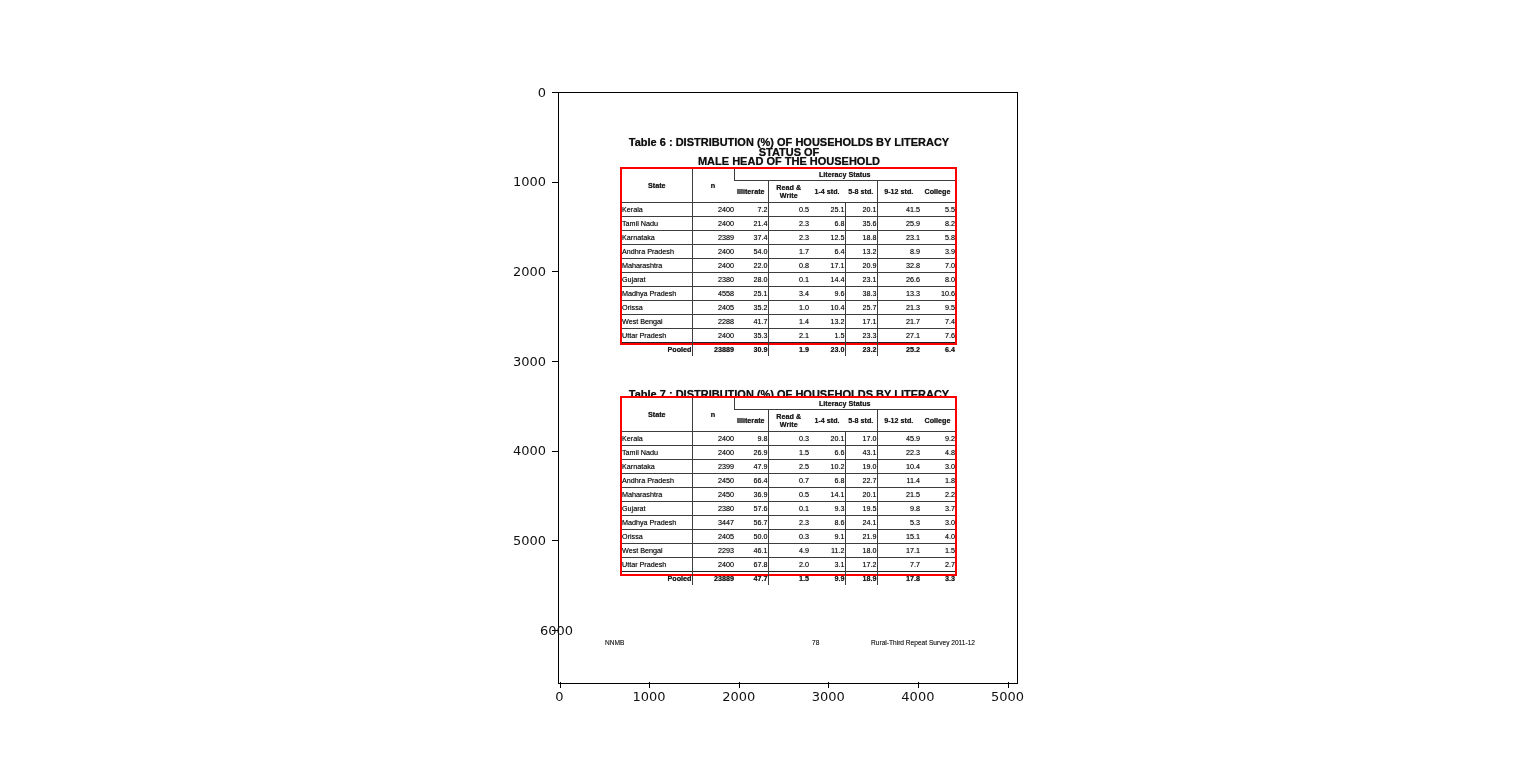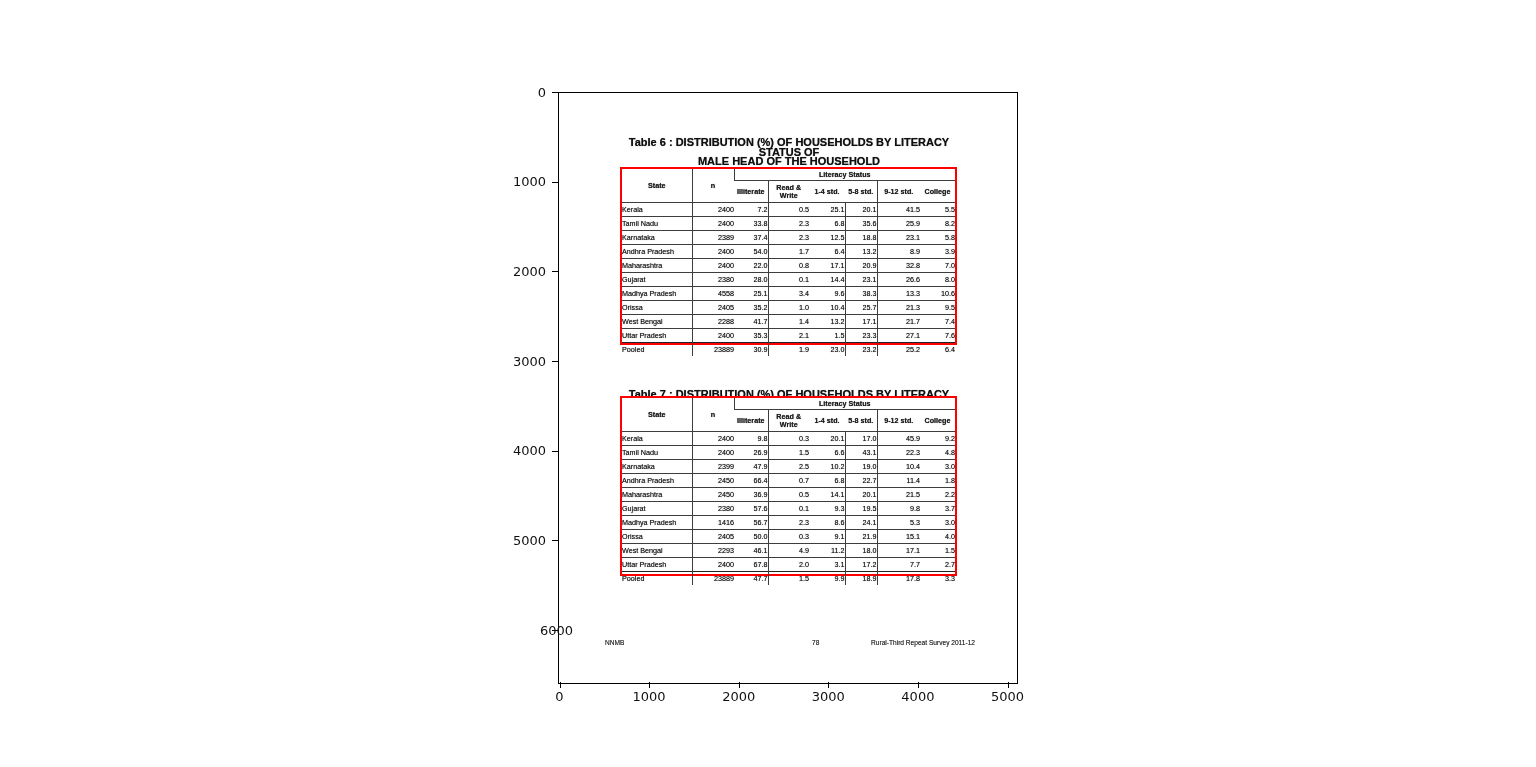--- a/index.html
+++ b/index.html
@@ -20,21 +20,21 @@
   table.littab th,table.littab td{padding:0;margin:0;overflow:hidden;white-space:nowrap;
     font-size:7.2px;line-height:8px;vertical-align:middle;}
   table.littab td{border-top:1px solid #3d3d3d;height:13px;}
   table.littab thead th{font-weight:bold;}
   th.group{border-bottom:1px solid #3d3d3d;border-left:1px solid #3d3d3d;height:11px;font-size:7.2px;}
   tr.colrow th{height:21px;}
   .vr{border-right:1px solid #3d3d3d;}
   .cell-state{text-align:left;padding-left:5px;}
   .cell-num{text-align:right;padding-right:9px;}
   td.cell-n{padding-right:5px;}
-  tr.pooled td{font-weight:normal;border-top:1.6px solid #222;}
+  tr.pooled td{font-weight:bold;border-top:1.6px solid #222;text-align:right;}
   .pg-footer{font-size:6.6px;color:#333;text-shadow:0 0 0.6px rgba(60,60,60,0.8);
     font-family:"Liberation Sans",sans-serif;}
 </style>
 </head>
 <body>
 
 <div id="axes" class="abs"></div>
 <div id="ticks">
     <div class="abs ytick-mark" style="left:552px;top:92.0px;"></div>
     <div class="abs ytick-label" style="left:500px;top:85.5px;">0</div>
@@ -104,21 +104,21 @@
             <td class="cell-num vr">7.2</td>
             <td class="cell-num">0.5</td>
             <td class="cell-num vr">25.1</td>
             <td class="cell-num vr">20.1</td>
             <td class="cell-num">41.5</td>
             <td class="cell-num">5.5</td>
           </tr>
           <tr>
             <td class="cell-state vr">Tamil Nadu</td>
             <td class="cell-num cell-n">2400</td>
-            <td class="cell-num vr">33.8</td>
+            <td class="cell-num vr">21.4</td>
             <td class="cell-num">2.3</td>
             <td class="cell-num vr">6.8</td>
             <td class="cell-num vr">35.6</td>
             <td class="cell-num">25.9</td>
             <td class="cell-num">8.2</td>
           </tr>
           <tr>
             <td class="cell-state vr">Karnataka</td>
             <td class="cell-num cell-n">2389</td>
             <td class="cell-num vr">37.4</td>
@@ -302,21 +302,21 @@
             <td class="cell-num cell-n">2380</td>
             <td class="cell-num vr">57.6</td>
             <td class="cell-num">0.1</td>
             <td class="cell-num vr">9.3</td>
             <td class="cell-num vr">19.5</td>
             <td class="cell-num">9.8</td>
             <td class="cell-num">3.7</td>
           </tr>
           <tr>
             <td class="cell-state vr">Madhya Pradesh</td>
-            <td class="cell-num cell-n">1416</td>
+            <td class="cell-num cell-n">3447</td>
             <td class="cell-num vr">56.7</td>
             <td class="cell-num">2.3</td>
             <td class="cell-num vr">8.6</td>
             <td class="cell-num vr">24.1</td>
             <td class="cell-num">5.3</td>
             <td class="cell-num">3.0</td>
           </tr>
           <tr>
             <td class="cell-state vr">Orissa</td>
             <td class="cell-num cell-n">2405</td>

